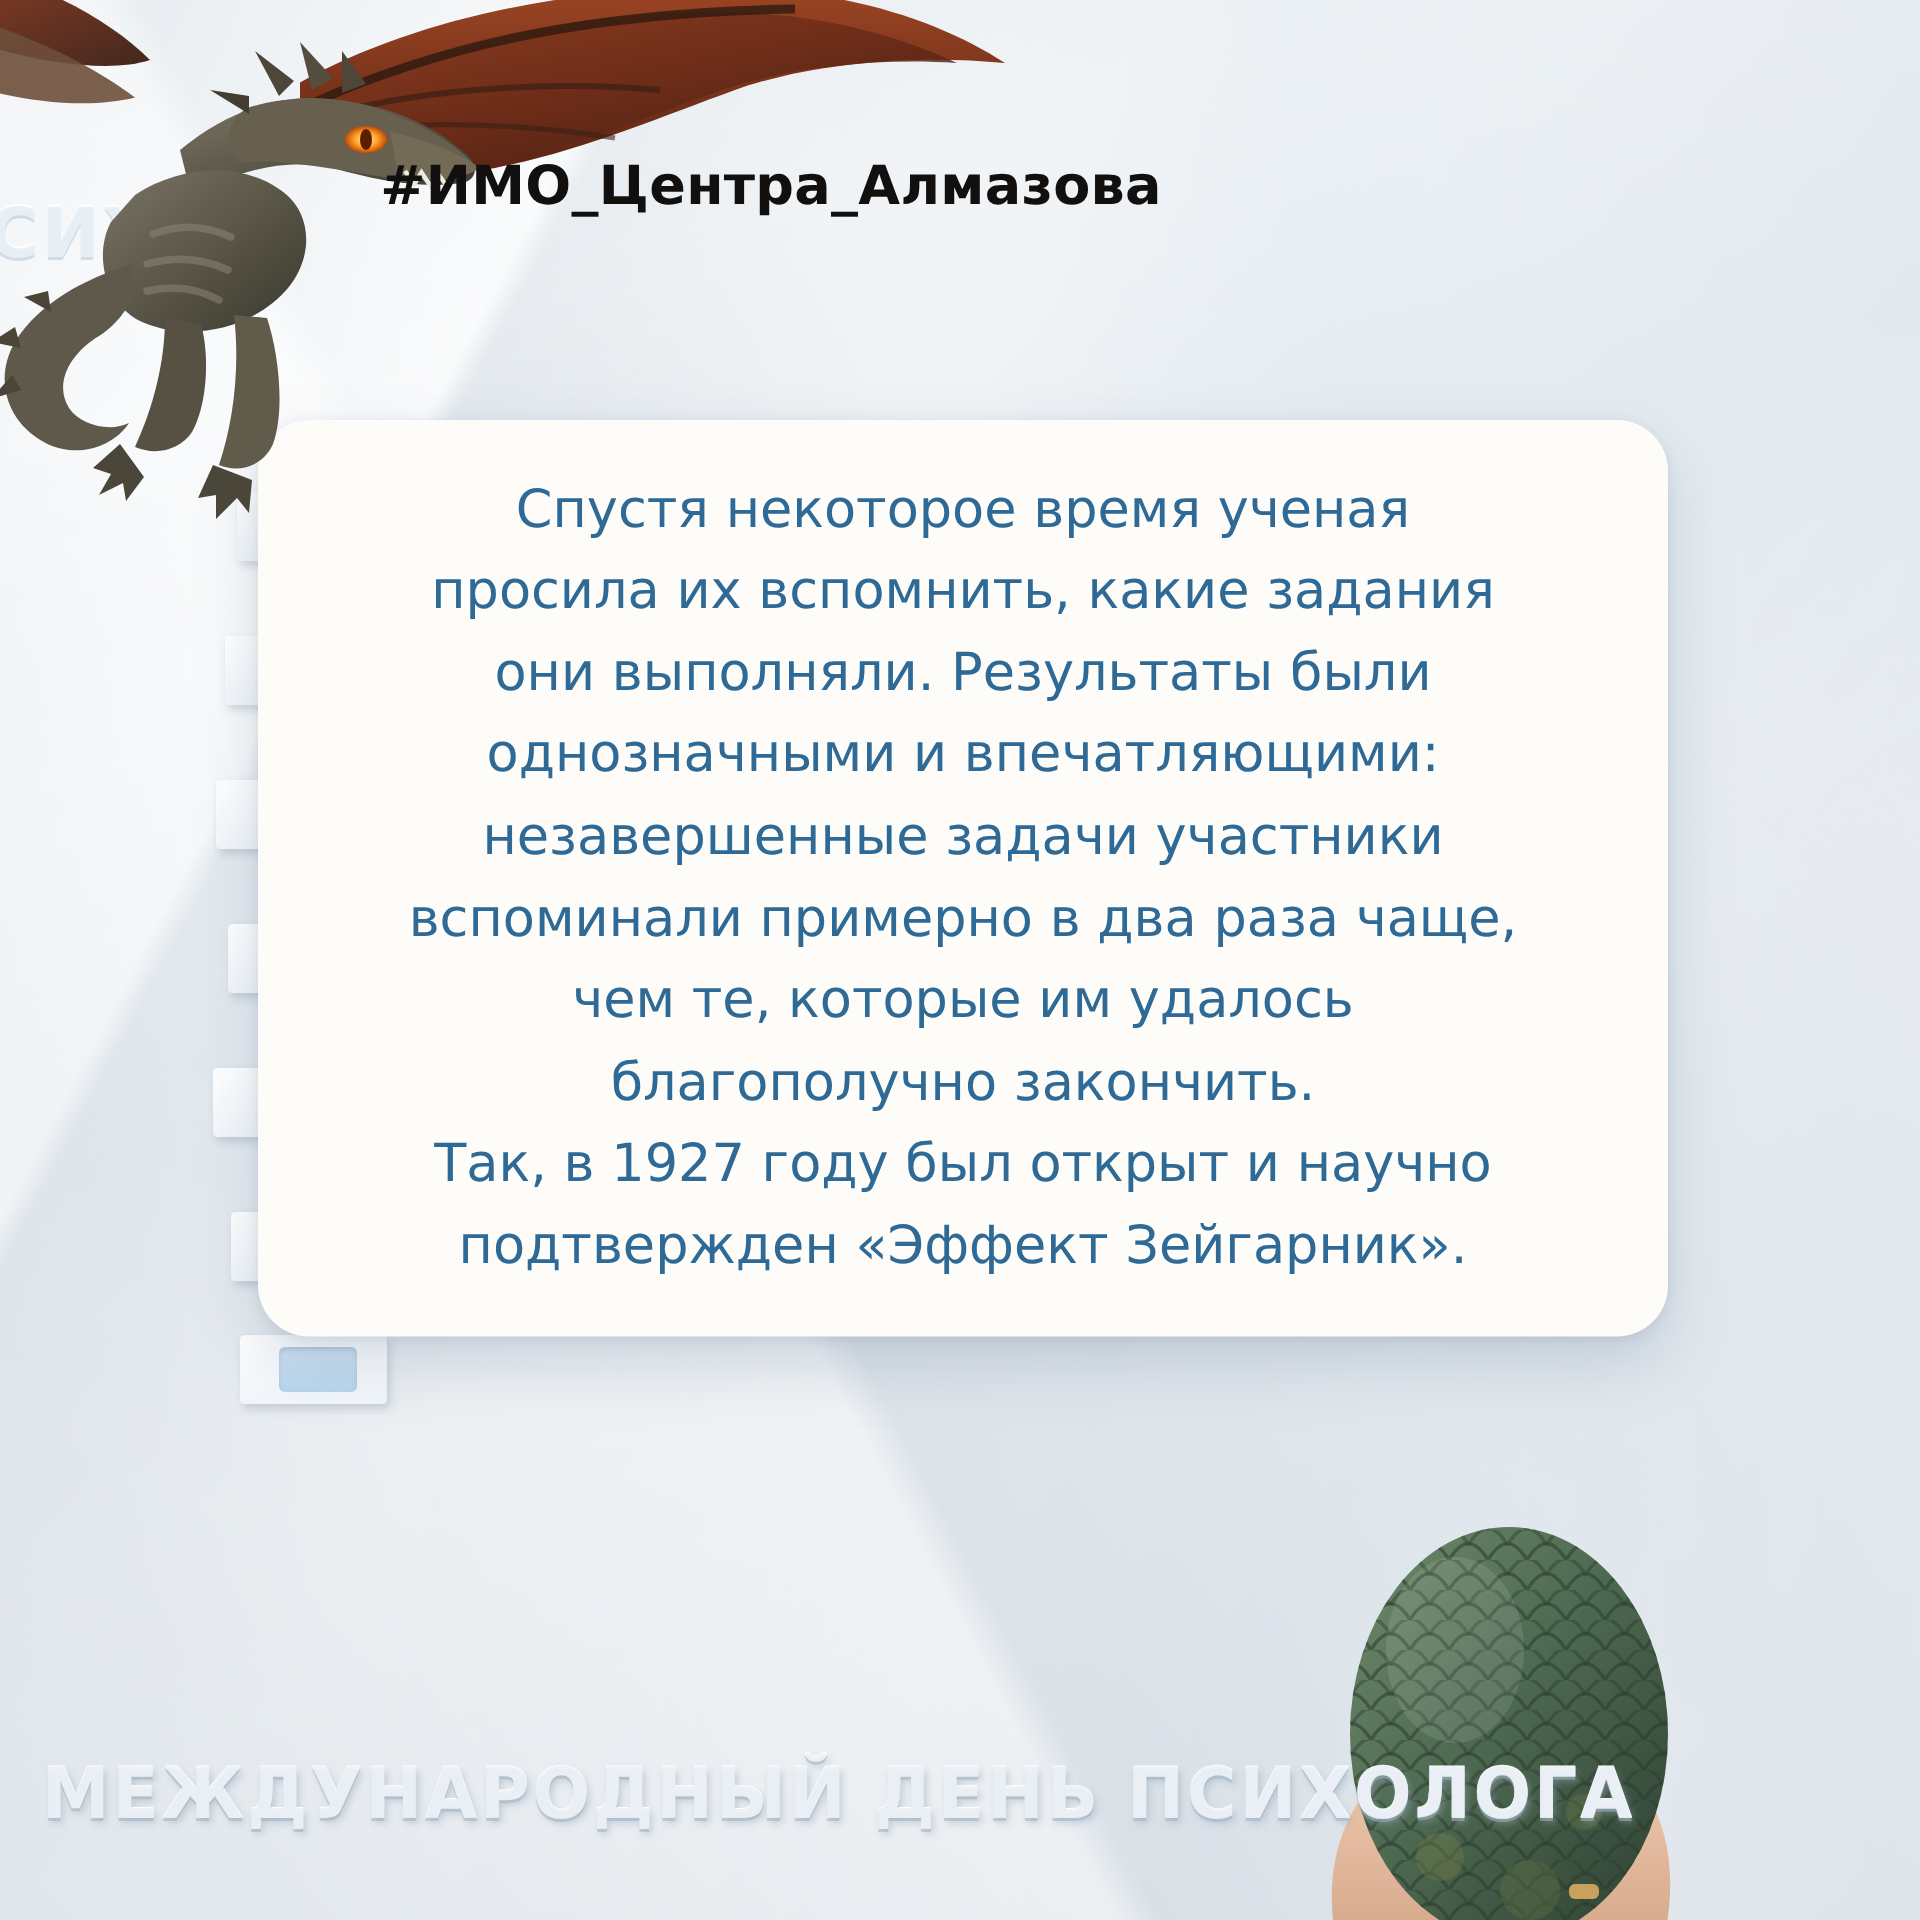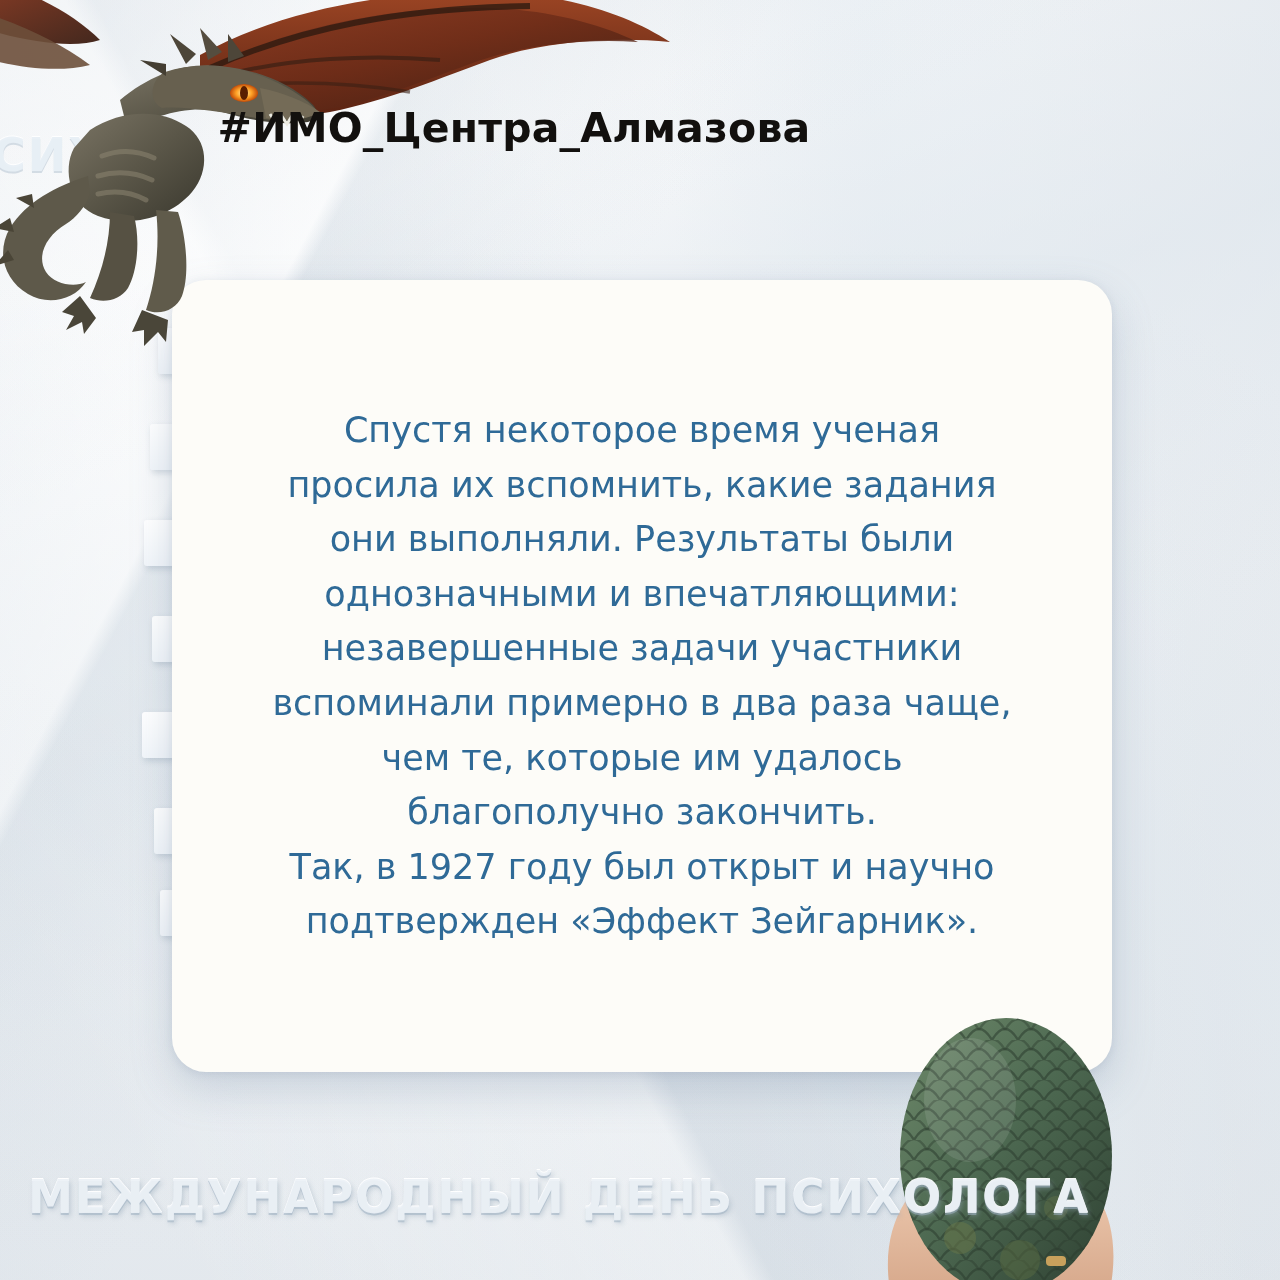--- a/index.html
+++ b/index.html
@@ -46,21 +46,21 @@
     pointer-events: none;
   }
 
   
   .hashtag {
     position: absolute;
     top: 104px;
     left: 0;
     width: 1028px;
     text-align: center;
-    font-size: 41px;
+    font-size: 36px;
     font-weight: 700;
     color: #12100e;
     letter-spacing: 0.2px;
     z-index: 6;
     font-family: "DejaVu Sans", sans-serif;
   }
 
   
   .notebook-strip {
     position: absolute;
@@ -88,21 +88,21 @@
     border-radius: 4px;
     box-shadow: inset 0 2px 3px rgba(120,150,175,0.35);
   }
 
   
   .note-card {
     position: absolute;
     left: 172px;
     top: 280px;
     width: 940px;
-    height: 792px;
+    height: 611px;
     background: #fdfcf8;
     border-radius: 34px;
     box-shadow:
       0 18px 40px rgba(120,140,165,0.28),
       0 2px 8px rgba(120,140,165,0.18);
     z-index: 4;
     display: flex;
     align-items: center;
     justify-content: center;
   }

